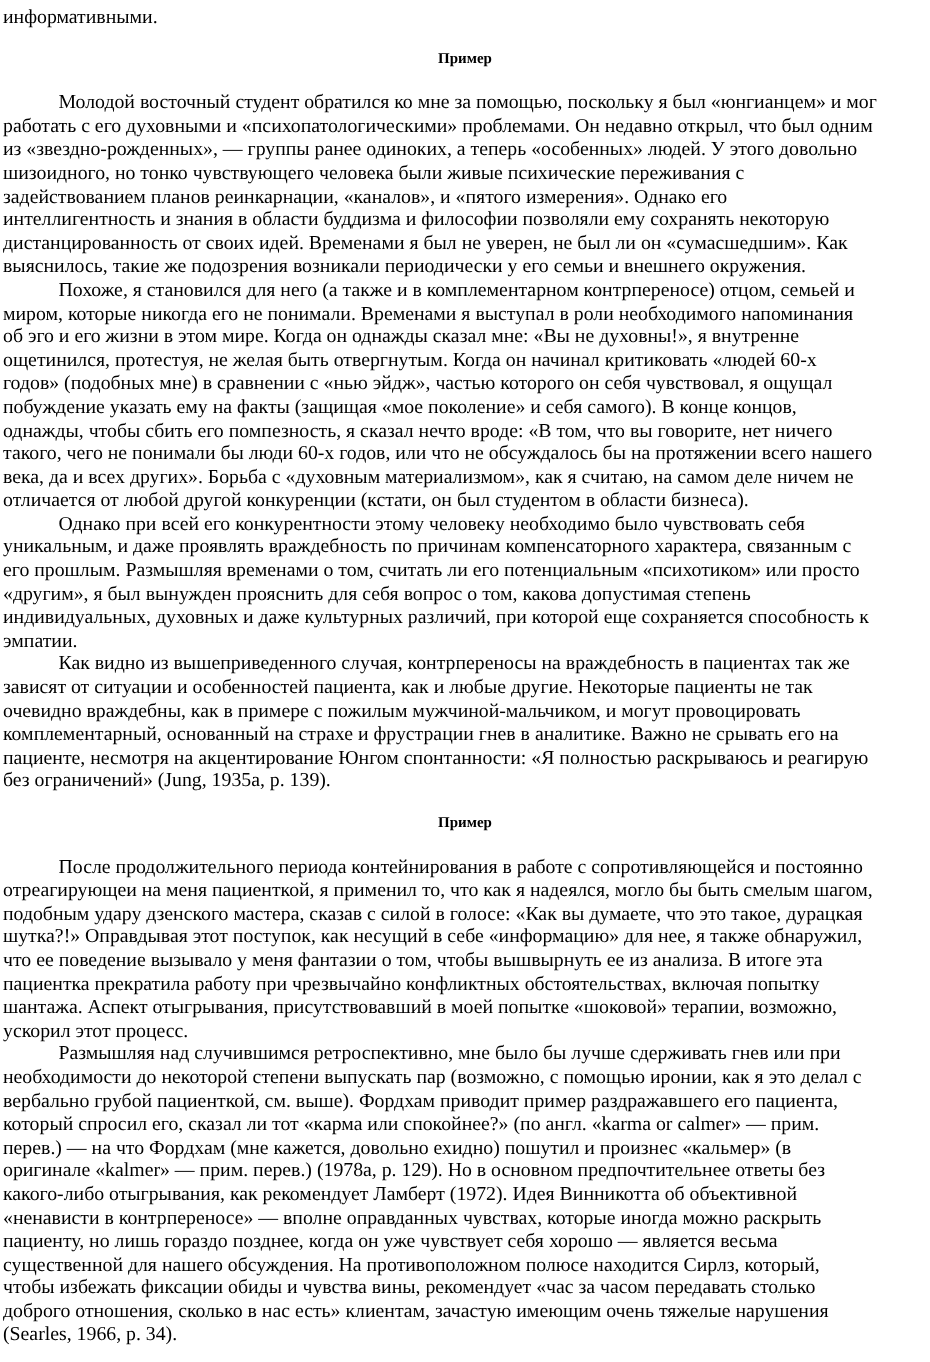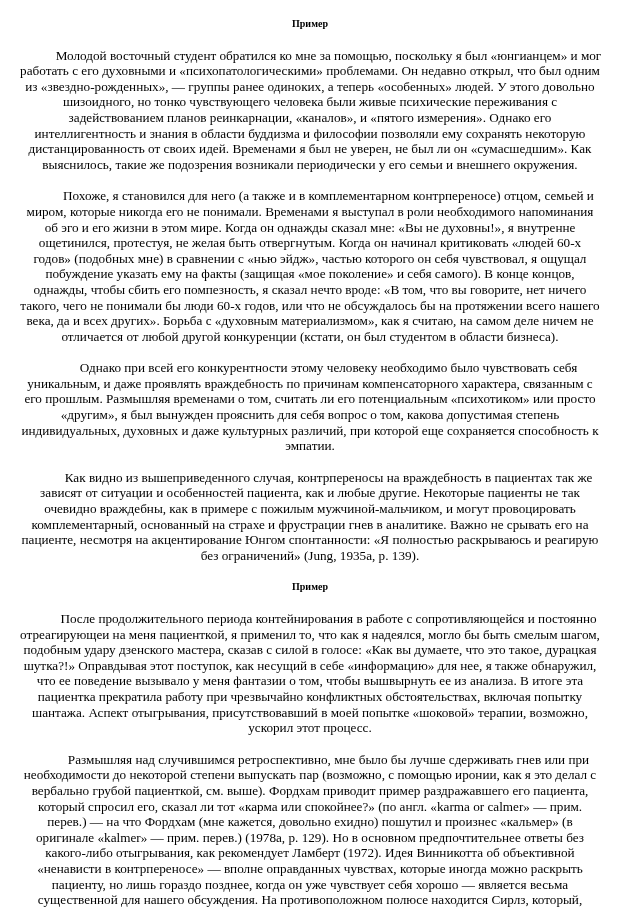--- a/index.html
+++ b/index.html
@@ -22,31 +22,32 @@
     margin: 0;
     white-space: pre-line;
   }
   .heading {
     text-align: center;
     font-weight: bold;
     font-size: 10px;
     margin: 13px 0 13px 0;
   }
   .para {
-    margin: 16px;
+    margin: 0;
     text-indent: 37px;
     white-space: pre-line;
-    text-align: center;
+    text-align: left;
   }
 </style>
 </head>
 <body>
 
 <div>
 
+  <div class="continuation">информативными.</div>
 
   <div class="heading">Пример</div>
 
   <p class="para">Молодой восточный студент обратился ко мне за помощью, поскольку я был «юнгианцем» и мог
 работать с его духовными и «психопатологическими» проблемами. Он недавно открыл, что был одним
 из «звездно-рожденных», — группы ранее одиноких, а теперь «особенных» людей. У этого довольно
 шизоидного, но тонко чувствующего человека были живые психические переживания с
 задействованием планов реинкарнации, «каналов», и «пятого измерения». Однако его
 интеллигентность и знания в области буддизма и философии позволяли ему сохранять некоторую
 дистанцированность от своих идей. Временами я был не уверен, не был ли он «сумасшедшим». Как

